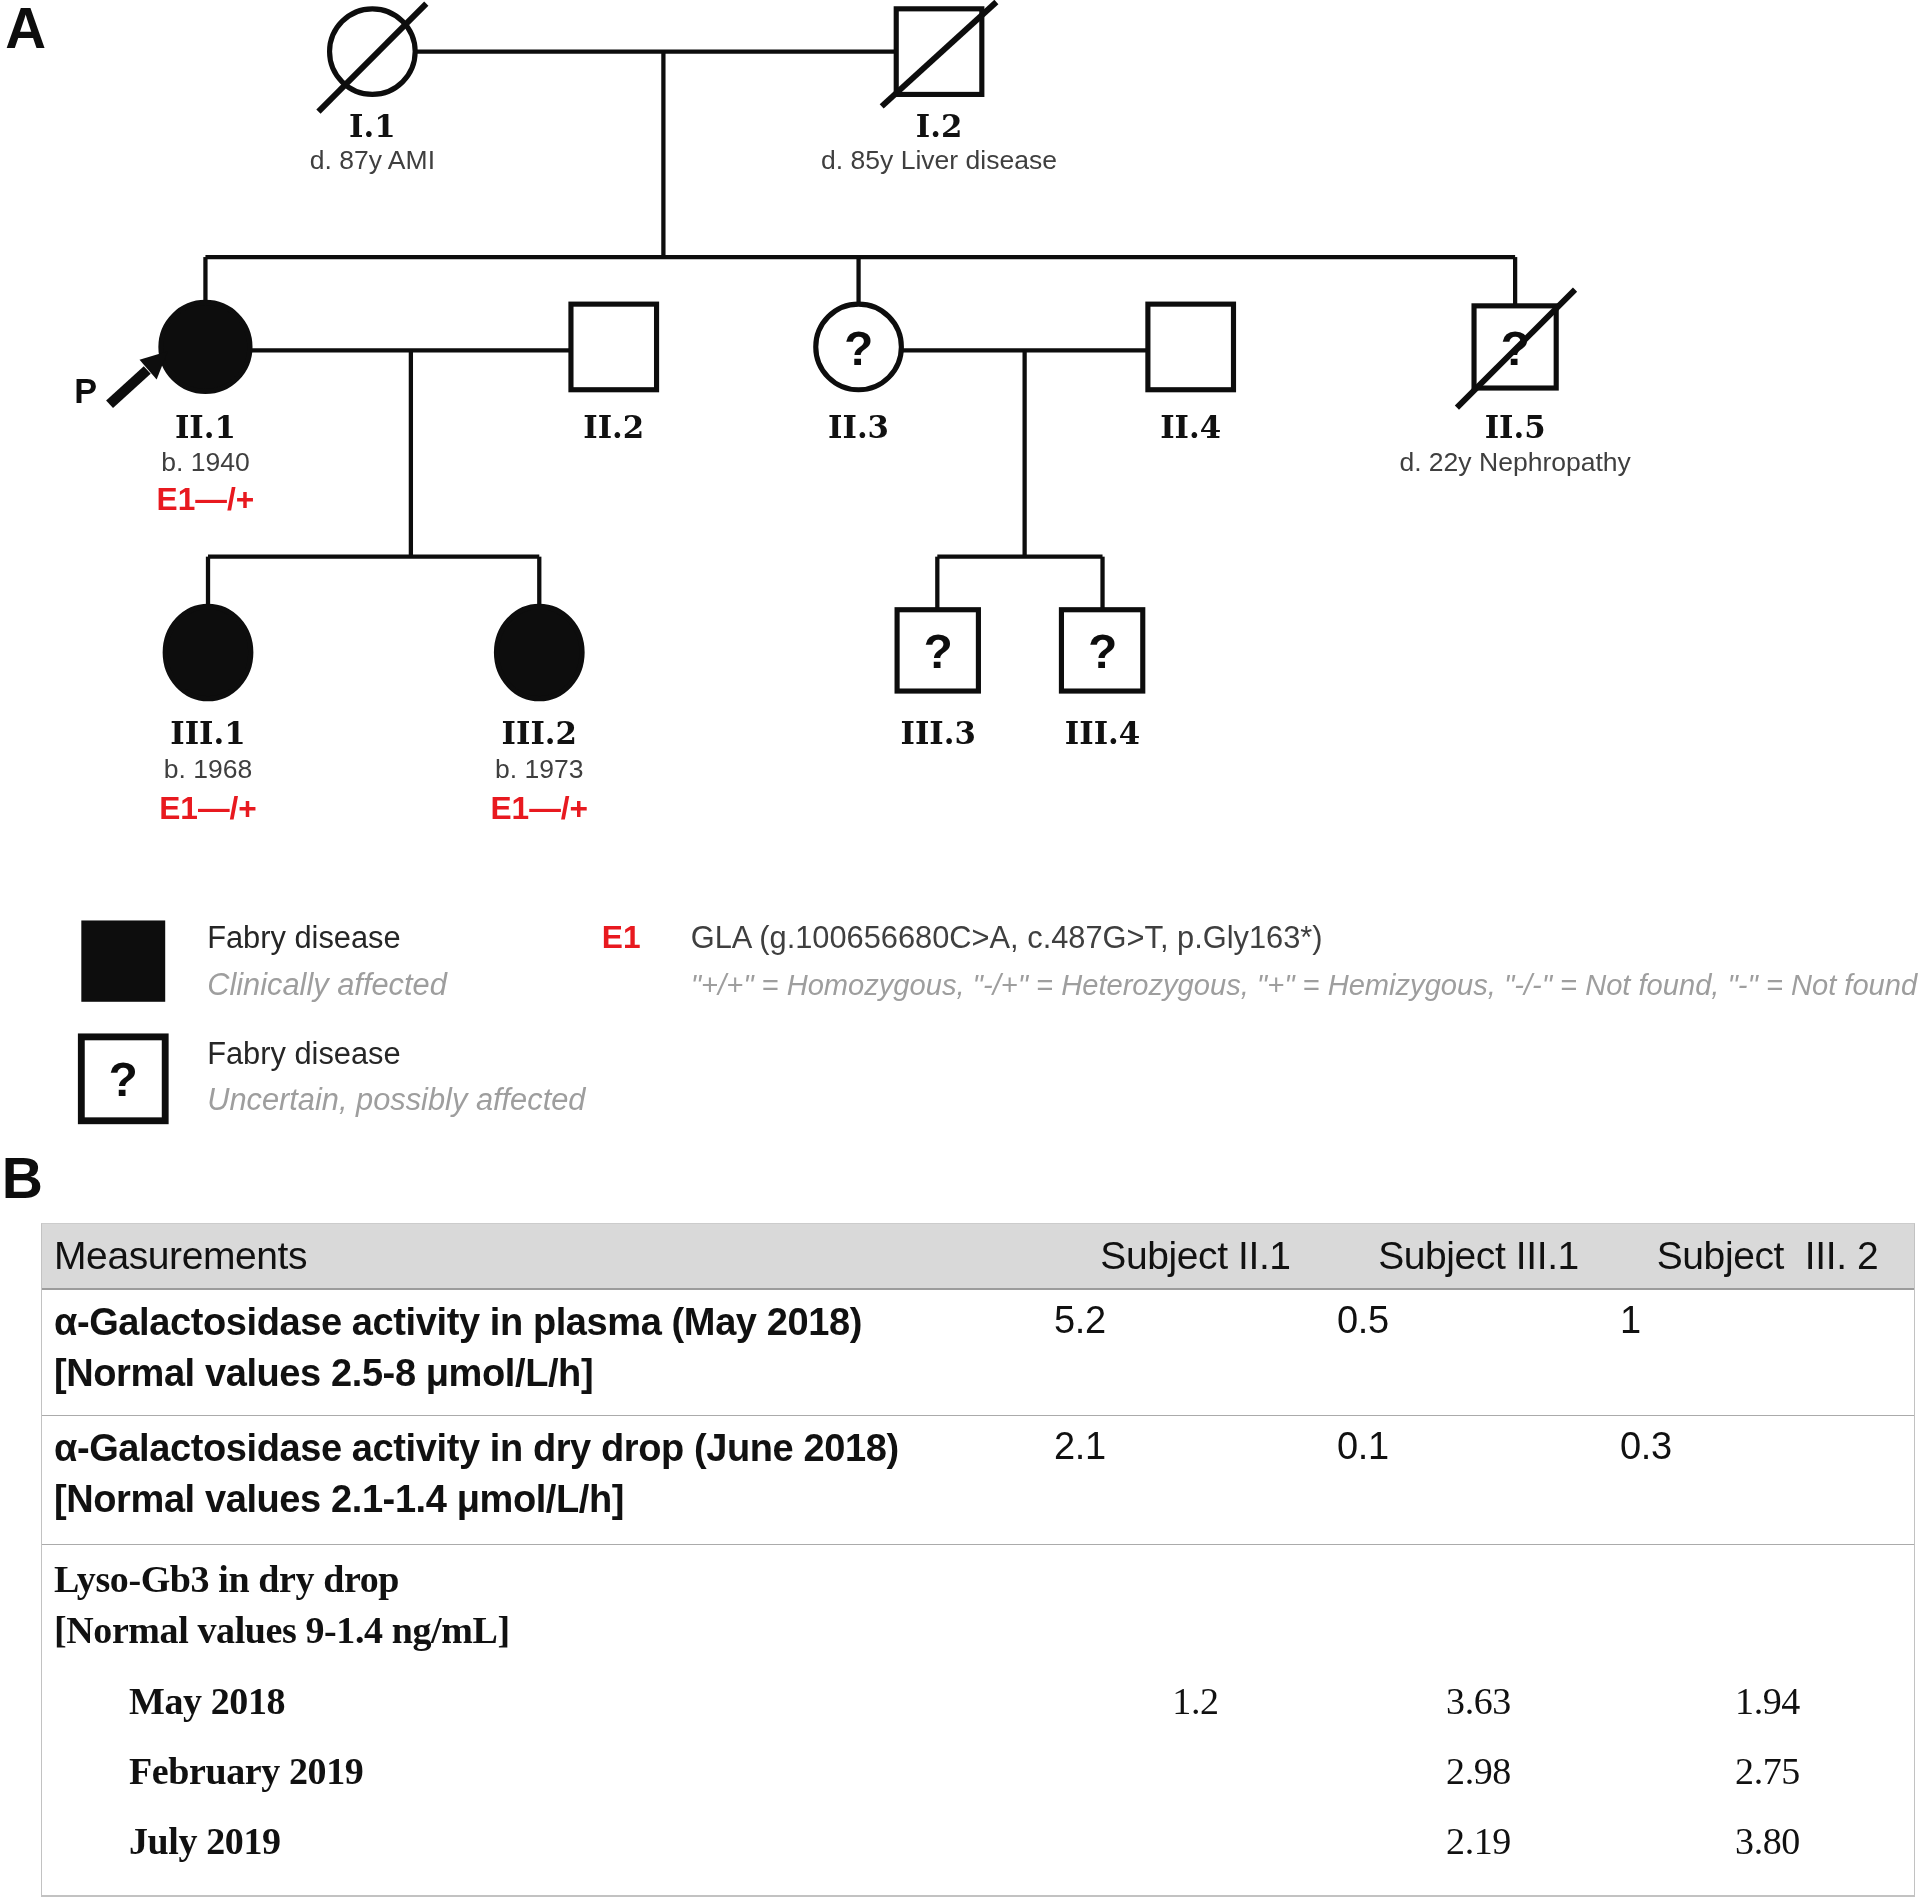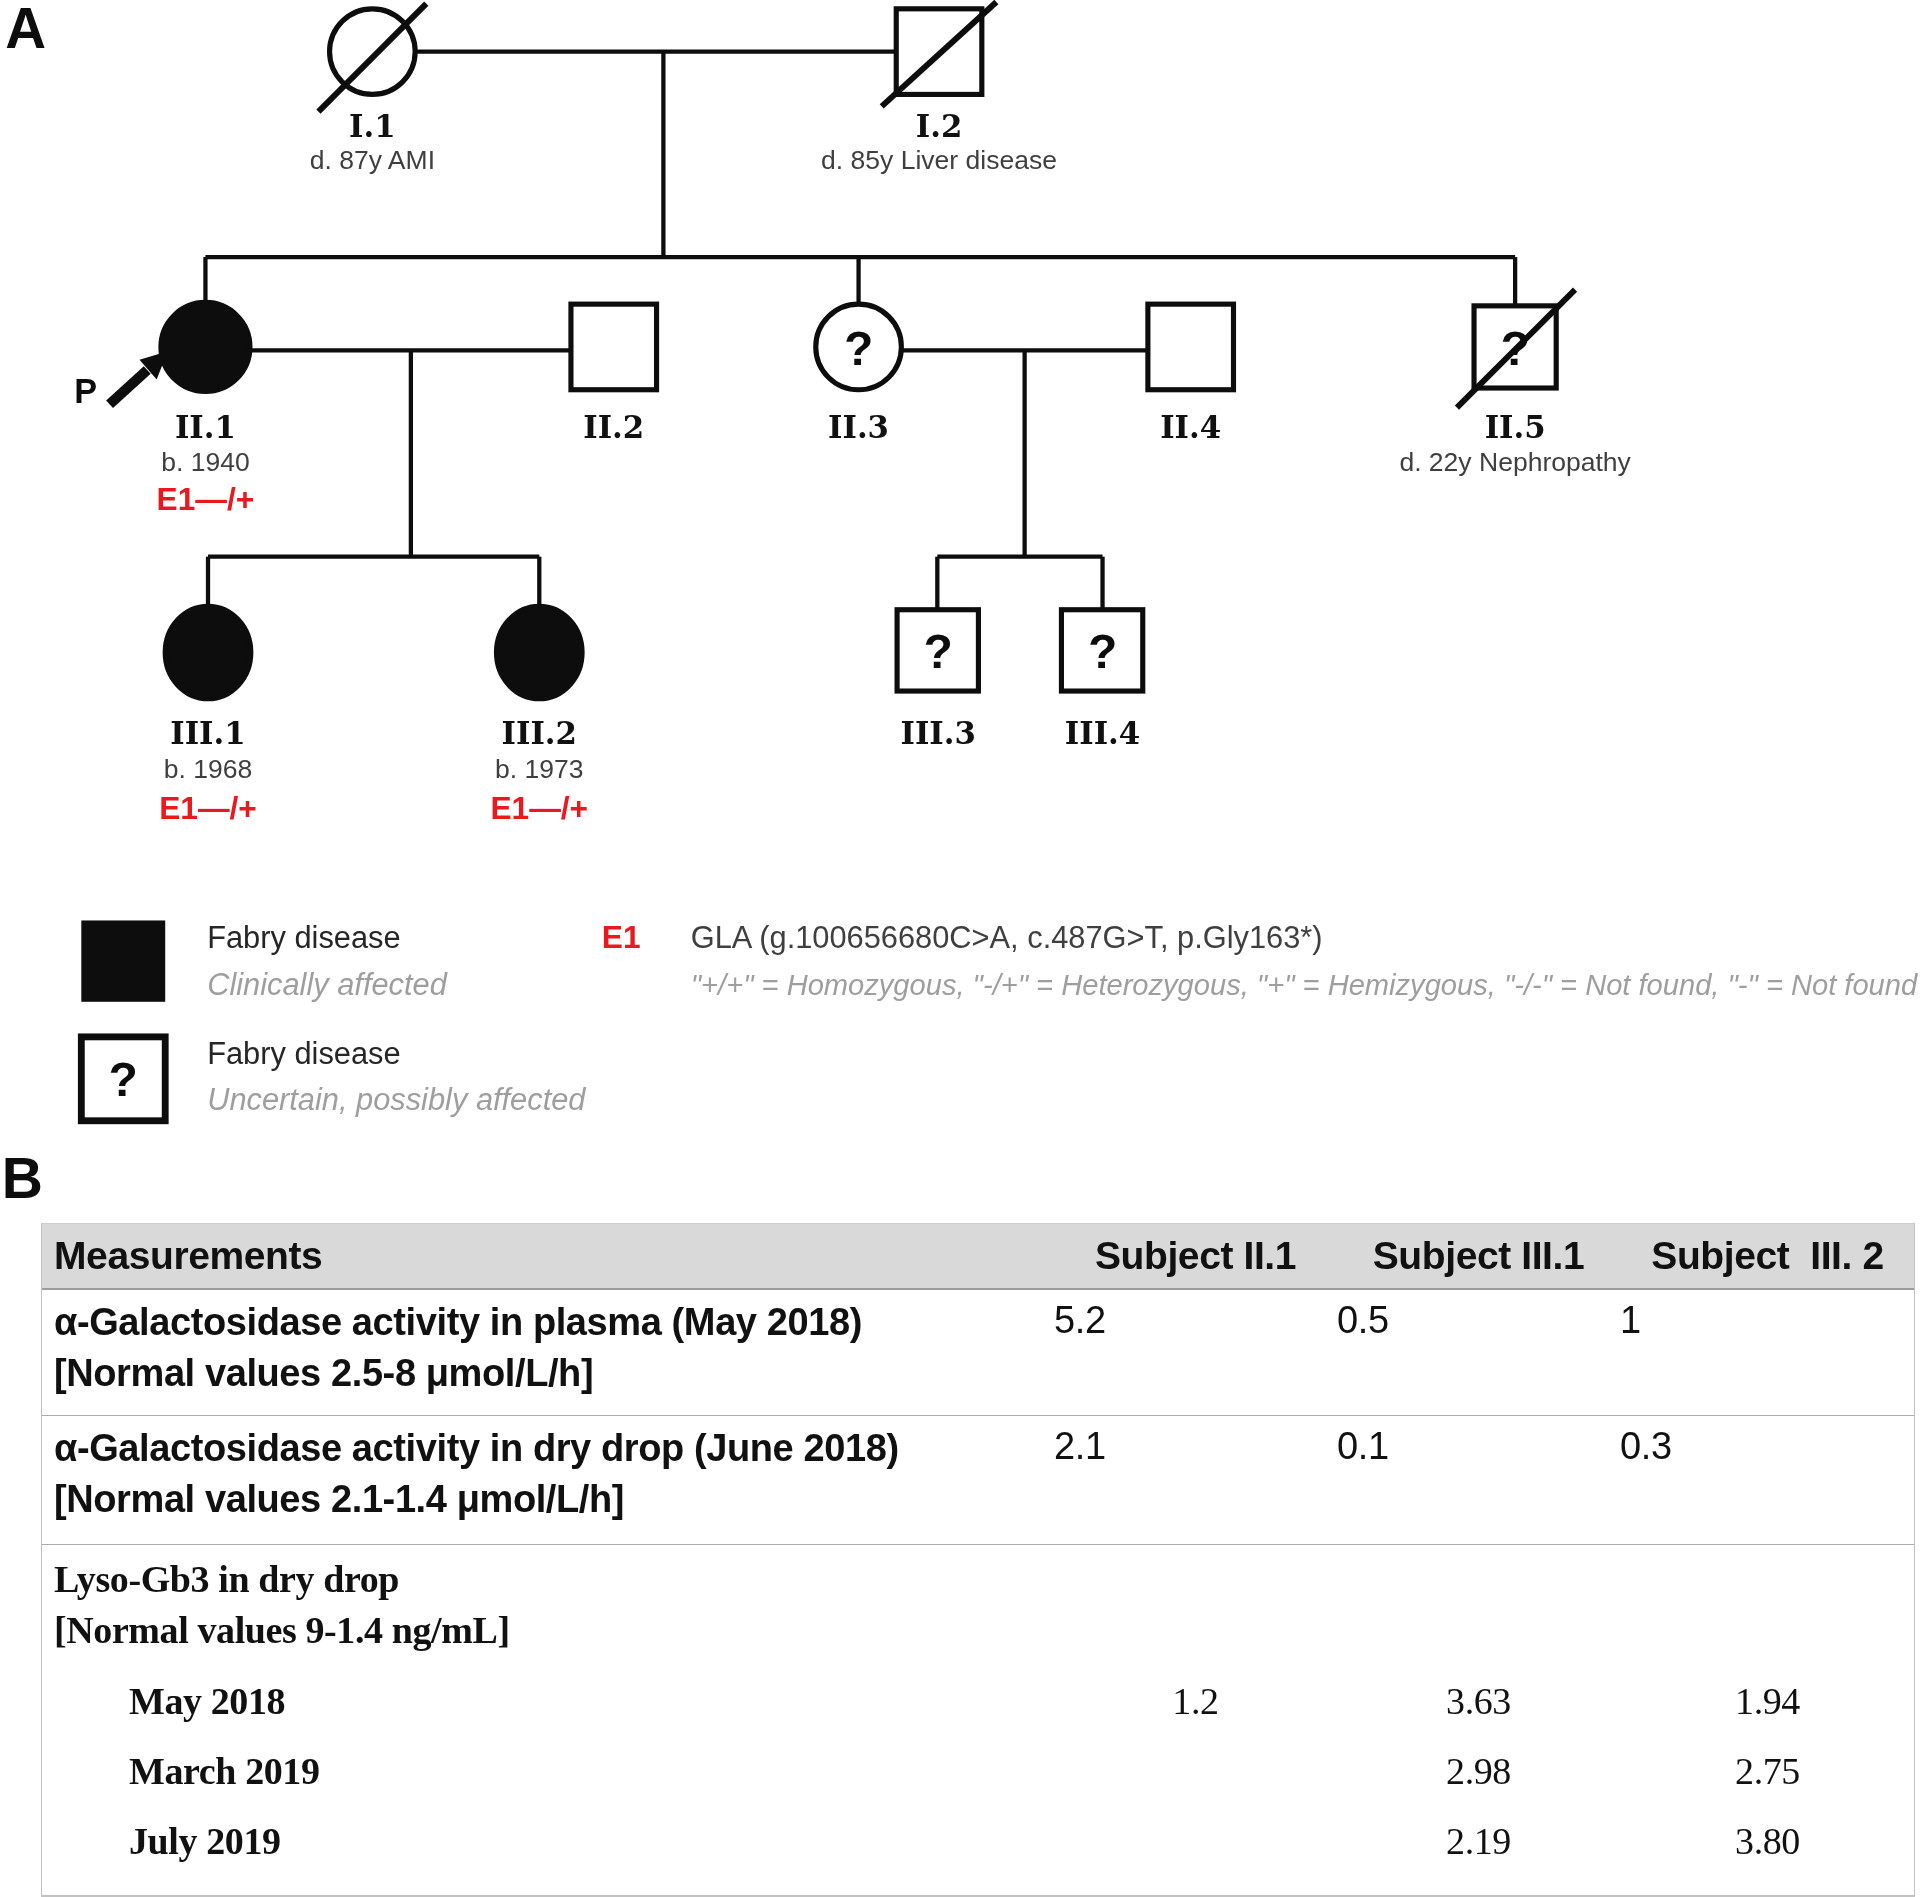--- a/index.html
+++ b/index.html
@@ -22,21 +22,21 @@
   .lg-gene{font-family:"Liberation Sans",sans-serif;font-size:36px;fill:#3f3f3f;}
   .lg-key{font-family:"Liberation Sans",sans-serif;font-style:italic;font-size:34px;fill:#9e9e9e;}
 
   .b-label{position:absolute;left:1.7px;top:1145px;font-weight:700;font-size:57px;color:#0d0d0d;}
   .tableB{position:absolute;left:41px;top:1223px;width:1872px;height:671px;
           border-left:1.7px solid #c2c2c2;border-right:1.7px solid #c2c2c2;
           border-bottom:2.6px solid #c2c2c2;border-top:1.7px solid #cccccc;
           letter-spacing:-0.4px;color:#111;}
   .thead{display:grid;grid-template-columns:1012px 283px 283px 295px;height:64px;
          background:#d9d9d9;border-bottom:2.6px solid #9c9c9c;align-items:center;
-         font-weight:700;font-size:39px;}
+         font-weight:400;font-size:39px;}
   .thead .hc1{padding-left:12px;}
   .thead .hc{text-align:center;white-space:pre;}
   .trow{display:grid;grid-template-columns:1012px 283px 283px 295px;border-bottom:1.7px solid #ababab;}
   .trow.r1{height:125px;}
   .trow.r2{height:128px;}
   .rlabel{font-weight:700;font-size:38px;line-height:51px;padding:6.8px 0 0 12px;}
   .rval{text-align:left;font-size:38px;padding-top:9.4px;}
   .row3{height:352px;border-bottom:none;font-family:Liberation Serif, serif;}
   .row3 .rlabel{padding-top:8.6px;}
   .subrow{display:grid;grid-template-columns:1012px 283px 283px 295px;height:50px;line-height:50px;margin-top:20px;}
@@ -200,21 +200,21 @@
       </div>
 
       <div class="subrow">
         <div class="sublabel">May 2018</div>
         <div class="subval">1.2</div>
         <div class="subval">3.63</div>
         <div class="subval">1.94</div>
       </div>
 
       <div class="subrow">
-        <div class="sublabel">March 2019</div>
+        <div class="sublabel">February 2019</div>
         <div class="subval"></div>
         <div class="subval">2.98</div>
         <div class="subval">2.75</div>
       </div>
 
       <div class="subrow">
         <div class="sublabel">July 2019</div>
         <div class="subval"></div>
         <div class="subval">2.19</div>
         <div class="subval">3.80</div>

